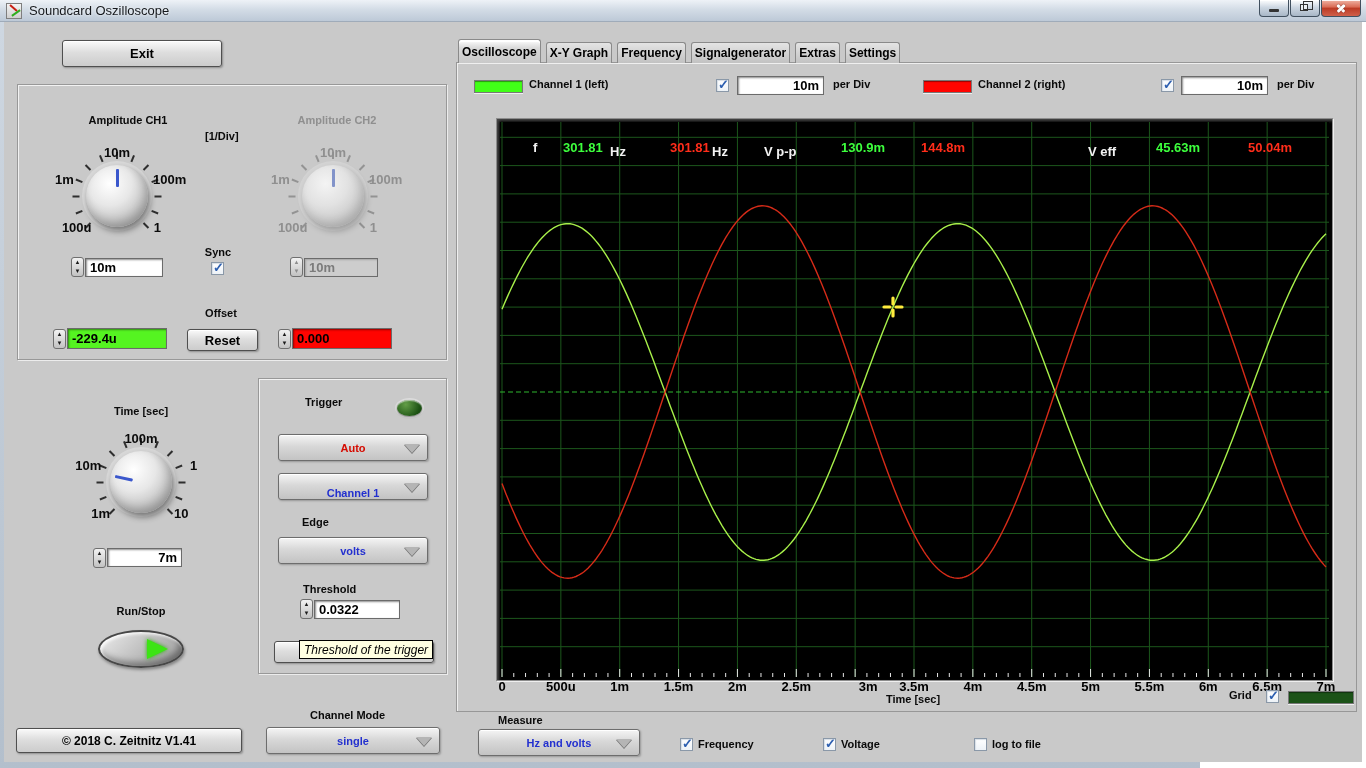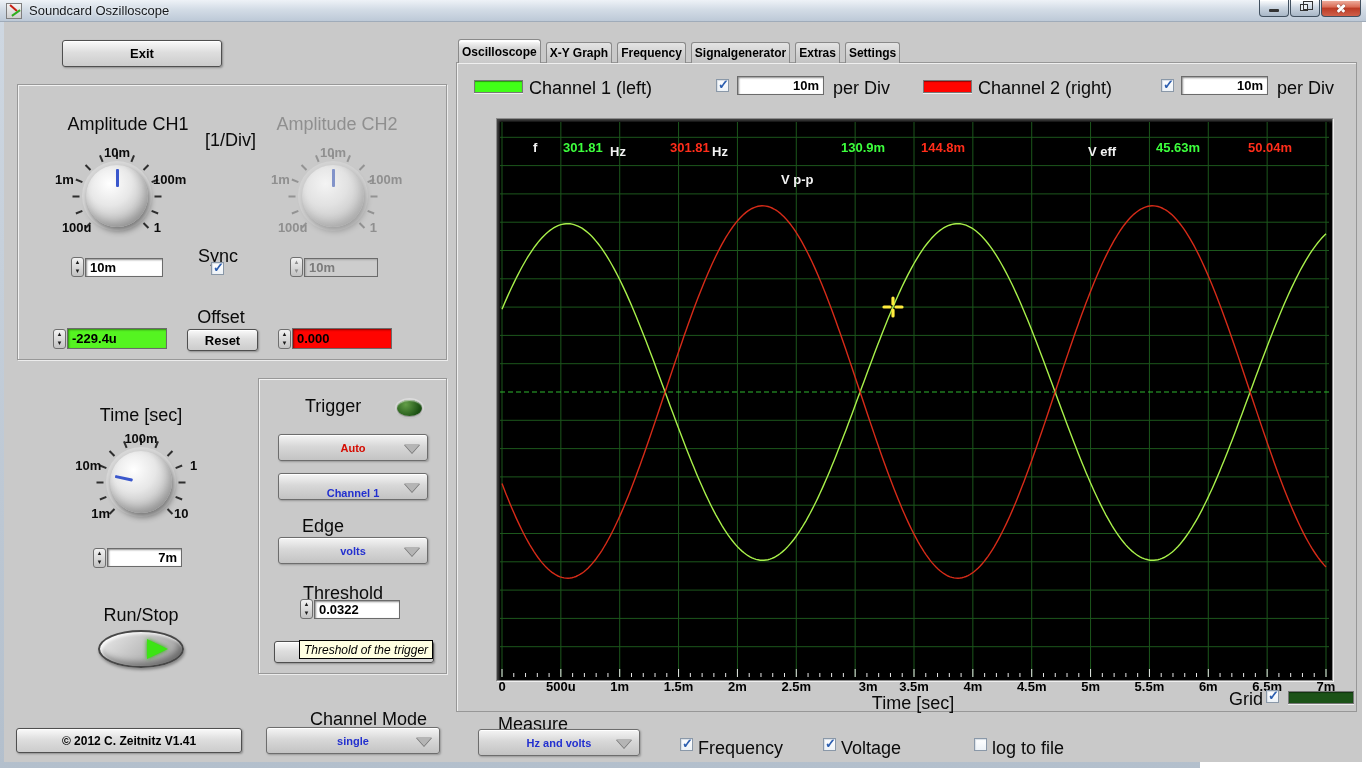--- a/index.html
+++ b/index.html
@@ -25,21 +25,21 @@
   .ico-min { position:absolute; left:50%; bottom:4px; width:10px; height:3px; margin-left:-5px; background:#333; border-radius:1px; }
   .ico-restore { position:absolute; left:50%; top:50%; width:8px; height:7px; margin:-4px 0 0 -5px; border:1px solid #333; background:rgba(255,255,255,.6); }
   .ico-restore::after { content:""; position:absolute; left:2px; top:-4px; width:8px; height:7px; border:1px solid #333; }
   .ico-close { position:absolute; left:50%; top:50%; width:12px; height:12px; margin:-6px 0 0 -6px; }
   .ico-close::before,.ico-close::after { content:""; position:absolute; left:1px; top:5px; width:10px; height:2.6px;
     background:#fff; border-radius:1px; box-shadow:0 0 1px #5a0f05; }
   .ico-close::before { transform:rotate(45deg); } .ico-close::after { transform:rotate(-45deg); }
 
   
   .content { position:absolute; left:4px; top:22px; width:1358px; height:740px; background:#c9c9c9; }
-  .lbl { position:absolute; font-size:18px; font-weight:normal; color:#0a0a0a; white-space:nowrap; }
+  .lbl { position:absolute; font-size:11px; font-weight:bold; color:#0a0a0a; white-space:nowrap; }
   .lbl.center { text-align:center; }
   .lbl.dim { color:#8f8f8f; }
 
   .groupbox { position:absolute; border:1px solid #989898;
     box-shadow:inset 1px 1px 0 rgba(255,255,255,.75), 1px 1px 0 rgba(255,255,255,.65); }
 
   .btn { position:absolute; border:1px solid #4f4f4f; border-radius:3px;
     background:linear-gradient(#fafafa,#dedede 45%,#cccccc);
     box-shadow:inset 0 1px 0 #ffffff, 1px 1px 2px rgba(0,0,0,.3);
     font-size:13px; font-weight:bold; display:flex; align-items:center; justify-content:center; }
@@ -256,21 +256,21 @@
       <span class="spin-half">▲</span>
       <span class="spin-half">▼</span>
     </div>
   <div class="field right" style="left:107px;top:548px;width:75px;">7m</div>
 
   <div class="lbl center" style="left:96px;top:605px;width:90px;">Run/Stop</div>
   <div class="runstop">
       <div class="tri"></div>
     </div>
 
-  <div class="btn" style="left:16px;top:728px;width:226px;height:25px;font-size:12px;">© 2012  C. Zeitnitz V1.41</div>
+  <div class="btn" style="left:16px;top:728px;width:226px;height:25px;font-size:12px;">© 2018  C. Zeitnitz V1.41</div>
 
   <div class="groupbox" style="left:258px;top:378px;width:189px;height:296px;"></div>
   <div class="lbl" style="left:305px;top:396px;">Trigger</div>
   <div class="led" style="left:397px;top:400px;"></div>
 
   <div class="dropdown" style="left:278px;top:434px;width:150px;">
     <span class="dd-text red">Auto</span>
     <span class="dd-arrow"></span>
   </div>
   <div class="dropdown" style="left:278px;top:473px;width:150px;align-items:flex-end;">
@@ -433,21 +433,21 @@
       <line x1="396" y1="185" x2="402" y2="185" stroke="#ffec3d" stroke-width="3.2" stroke-linecap="round"></line>
       <line x1="393" y1="176" x2="393" y2="182" stroke="#ffec3d" stroke-width="3.2" stroke-linecap="round"></line>
       <line x1="393" y1="188" x2="393" y2="194" stroke="#ffec3d" stroke-width="3.2" stroke-linecap="round"></line>
     </svg>
   <div class="scope-overlay">
     <span class="meas white" style="left:33px;">f</span>
     <span class="meas green" style="left:63px;">301.81</span>
     <span class="meas white" style="left:110px;top:22px;">Hz</span>
     <span class="meas red" style="left:170px;">301.81</span>
     <span class="meas white" style="left:212px;top:22px;">Hz</span>
-    <span class="meas white" style="left:281px;top:22px;margin-top:28px;">V p-p</span>
+    <span class="meas white" style="left:264px;top:22px;">V p-p</span>
     <span class="meas green" style="left:341px;">130.9m</span>
     <span class="meas red" style="left:421px;">144.8m</span>
     <span class="meas white" style="left:588px;top:22px;">V eff</span>
     <span class="meas green" style="left:656px;">45.63m</span>
     <span class="meas red" style="left:748px;">50.04m</span>
   </div>
 
   <div class="axis-strip" id="x-axis-labels">
       <span class="axlabel" style="left: 2px;">0</span>
       <span class="axlabel" style="left: 60.8571px;">500u</span>

